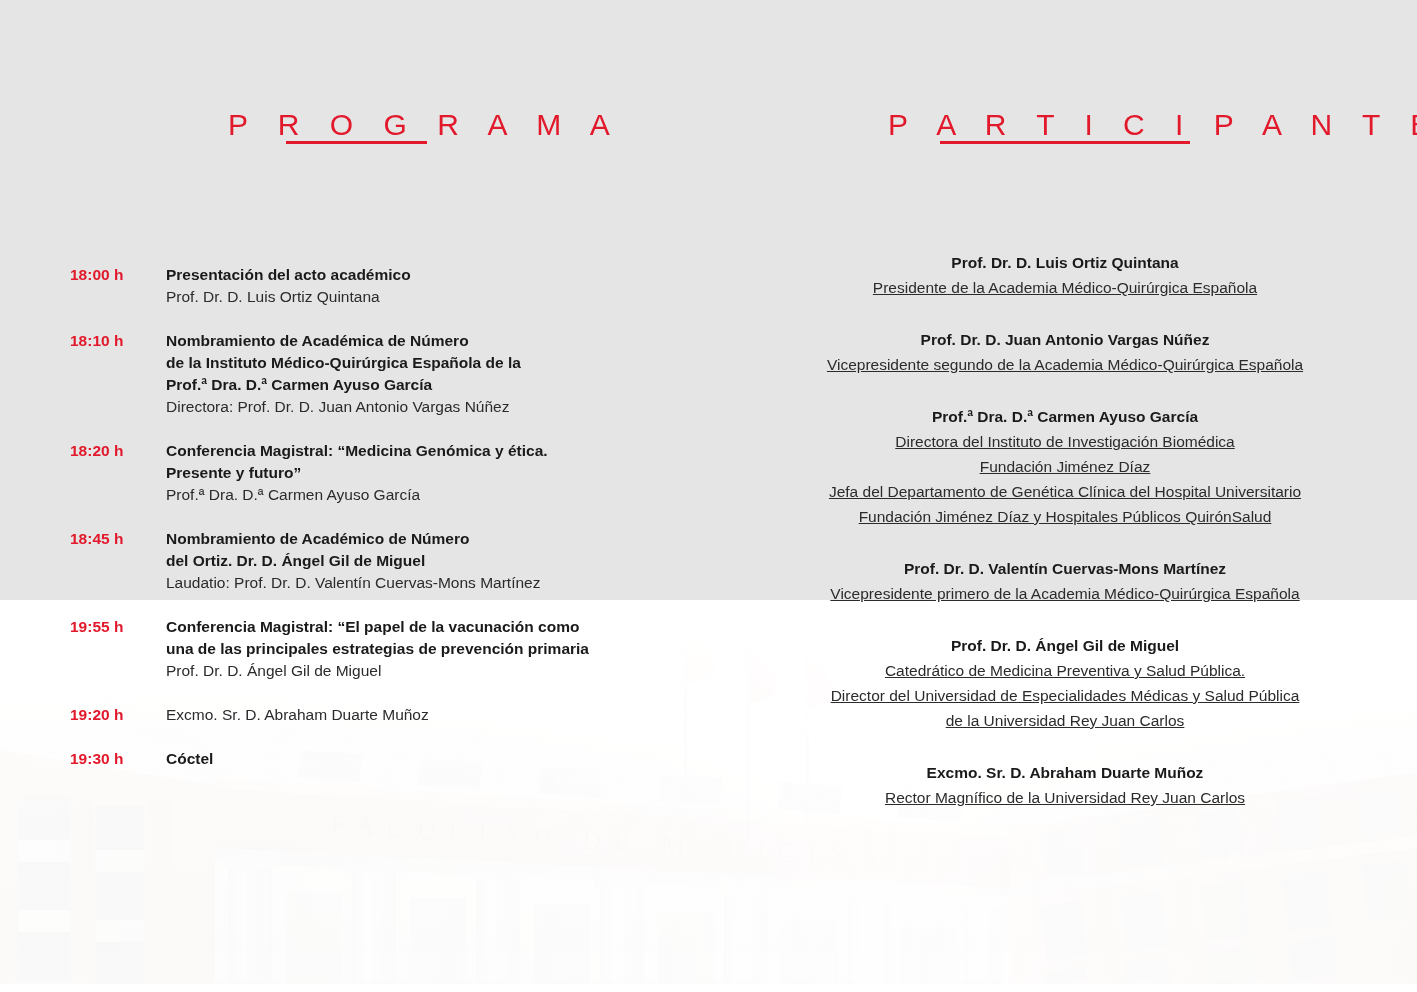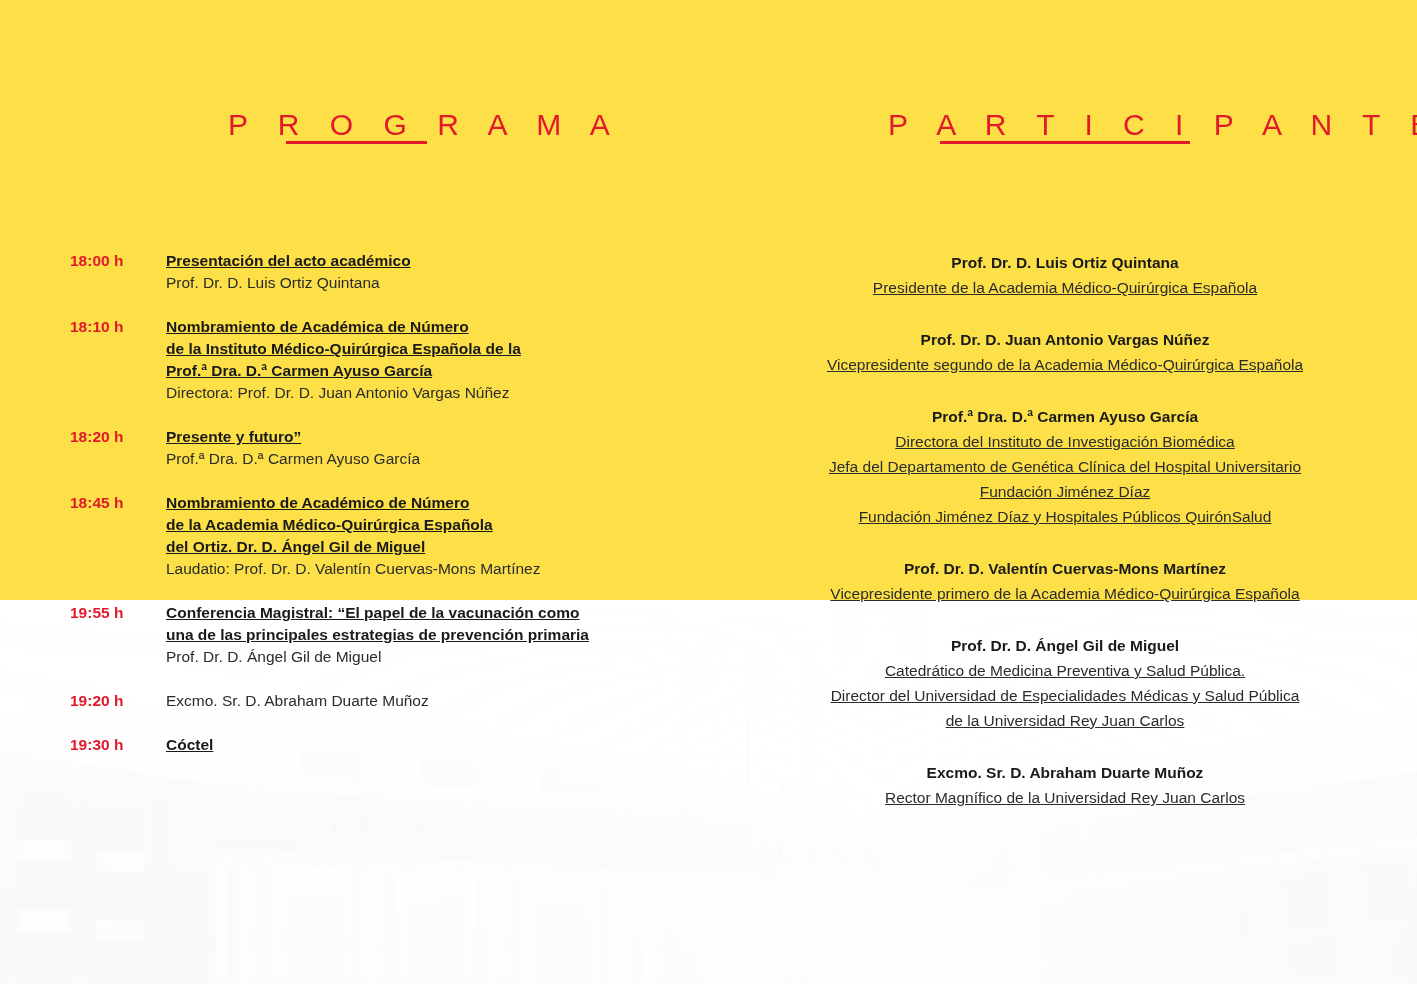--- a/index.html
+++ b/index.html
@@ -10,21 +10,21 @@
   }
   body {
     font-family: "Liberation Sans", sans-serif;
     -webkit-font-smoothing: antialiased;
   }
 
   .page {
     position: relative;
     width: 1417px;
     height: 984px;
-    background: #fde047;
+    background: #e5e5e5;
     overflow: hidden;
   }
 
   
   .photo-backdrop {
     position: absolute;
     left: 0;
     top: 600px;
     width: 1417px;
     height: 392px;
@@ -87,21 +87,21 @@
     height: 3px;
     background: #e2182b;
   }
   .rule-programa { left: 286px; top: 141px; width: 141px; }
   .rule-participantes { left: 940px; top: 141px; width: 250px; }
 
   
   .programme {
     position: absolute;
     left: 70px;
-    top: 250px;
+    top: 264px;
     width: 620px;
   }
   .prog-row {
     display: flex;
     align-items: flex-start;
     margin-bottom: 22px;
   }
   .prog-time {
     flex: 0 0 96px;
     color: #e2182b;
@@ -112,21 +112,20 @@
   }
   .prog-body {
     flex: 1 1 auto;
     padding-left: 0px;
   }
   .prog-title {
     color: #1a1a1a;
     font-size: 15.5px;
     font-weight: bold;
     line-height: 22px;
-    text-decoration: underline;
   }
   .prog-sub {
     color: #2b2b2b;
     font-size: 15.5px;
     font-weight: normal;
     line-height: 22px;
   }
 
   
   .participants {
@@ -304,29 +303,29 @@
           <div class="prog-body">
             <div class="prog-title">Nombramiento de Académica de Número</div>
             <div class="prog-title">de la Instituto Médico-Quirúrgica Española de la</div>
             <div class="prog-title">Prof.ª Dra. D.ª Carmen Ayuso García</div>
             <div class="prog-sub">Directora: Prof. Dr. D. Juan Antonio Vargas Núñez</div>
           </div>
         </div>
         <div class="prog-row">
           <div class="prog-time">18:20 h</div>
           <div class="prog-body">
+            <div class="prog-title">Conferencia Magistral: “Medicina Genómica y ética.</div>
             <div class="prog-title">Presente y futuro”</div>
             <div class="prog-sub">Prof.ª Dra. D.ª Carmen Ayuso García</div>
           </div>
         </div>
         <div class="prog-row">
           <div class="prog-time">18:45 h</div>
           <div class="prog-body">
             <div class="prog-title">Nombramiento de Académico de Número</div>
-            <div class="prog-title">de la Academia Médico-Quirúrgica Española</div>
             <div class="prog-title">del Ortiz. Dr. D. Ángel Gil de Miguel</div>
             <div class="prog-sub">Laudatio: Prof. Dr. D. Valentín Cuervas-Mons Martínez</div>
           </div>
         </div>
         <div class="prog-row">
           <div class="prog-time">19:55 h</div>
           <div class="prog-body">
             <div class="prog-title">Conferencia Magistral: “El papel de la vacunación como</div>
             <div class="prog-title">una de las principales estrategias de prevención primaria</div>
             <div class="prog-sub">Prof. Dr. D. Ángel Gil de Miguel</div>
@@ -351,22 +350,22 @@
           <div class="part-name">Prof. Dr. D. Luis Ortiz Quintana</div>
           <div class="part-role">Presidente de la Academia Médico-Quirúrgica Española</div>
         </div>
         <div class="part-block">
           <div class="part-name">Prof. Dr. D. Juan Antonio Vargas Núñez</div>
           <div class="part-role">Vicepresidente segundo de la Academia Médico-Quirúrgica Española</div>
         </div>
         <div class="part-block">
           <div class="part-name">Prof.ª Dra. D.ª Carmen Ayuso García</div>
           <div class="part-role">Directora del Instituto de Investigación Biomédica</div>
+          <div class="part-role">Fundación Jiménez Díaz</div>
           <div class="part-role">Jefa del Departamento de Genética Clínica del Hospital Universitario</div>
-          <div class="part-role">Fundación Jiménez Díaz</div>
           <div class="part-role">Fundación Jiménez Díaz y Hospitales Públicos QuirónSalud</div>
         </div>
         <div class="part-block">
           <div class="part-name">Prof. Dr. D. Valentín Cuervas-Mons Martínez</div>
           <div class="part-role">Vicepresidente primero de la Academia Médico-Quirúrgica Española</div>
         </div>
         <div class="part-block">
           <div class="part-name">Prof. Dr. D. Ángel Gil de Miguel</div>
           <div class="part-role">Catedrático de Medicina Preventiva y Salud Pública.</div>
           <div class="part-role">Director del Universidad de Especialidades Médicas y Salud Pública</div>

